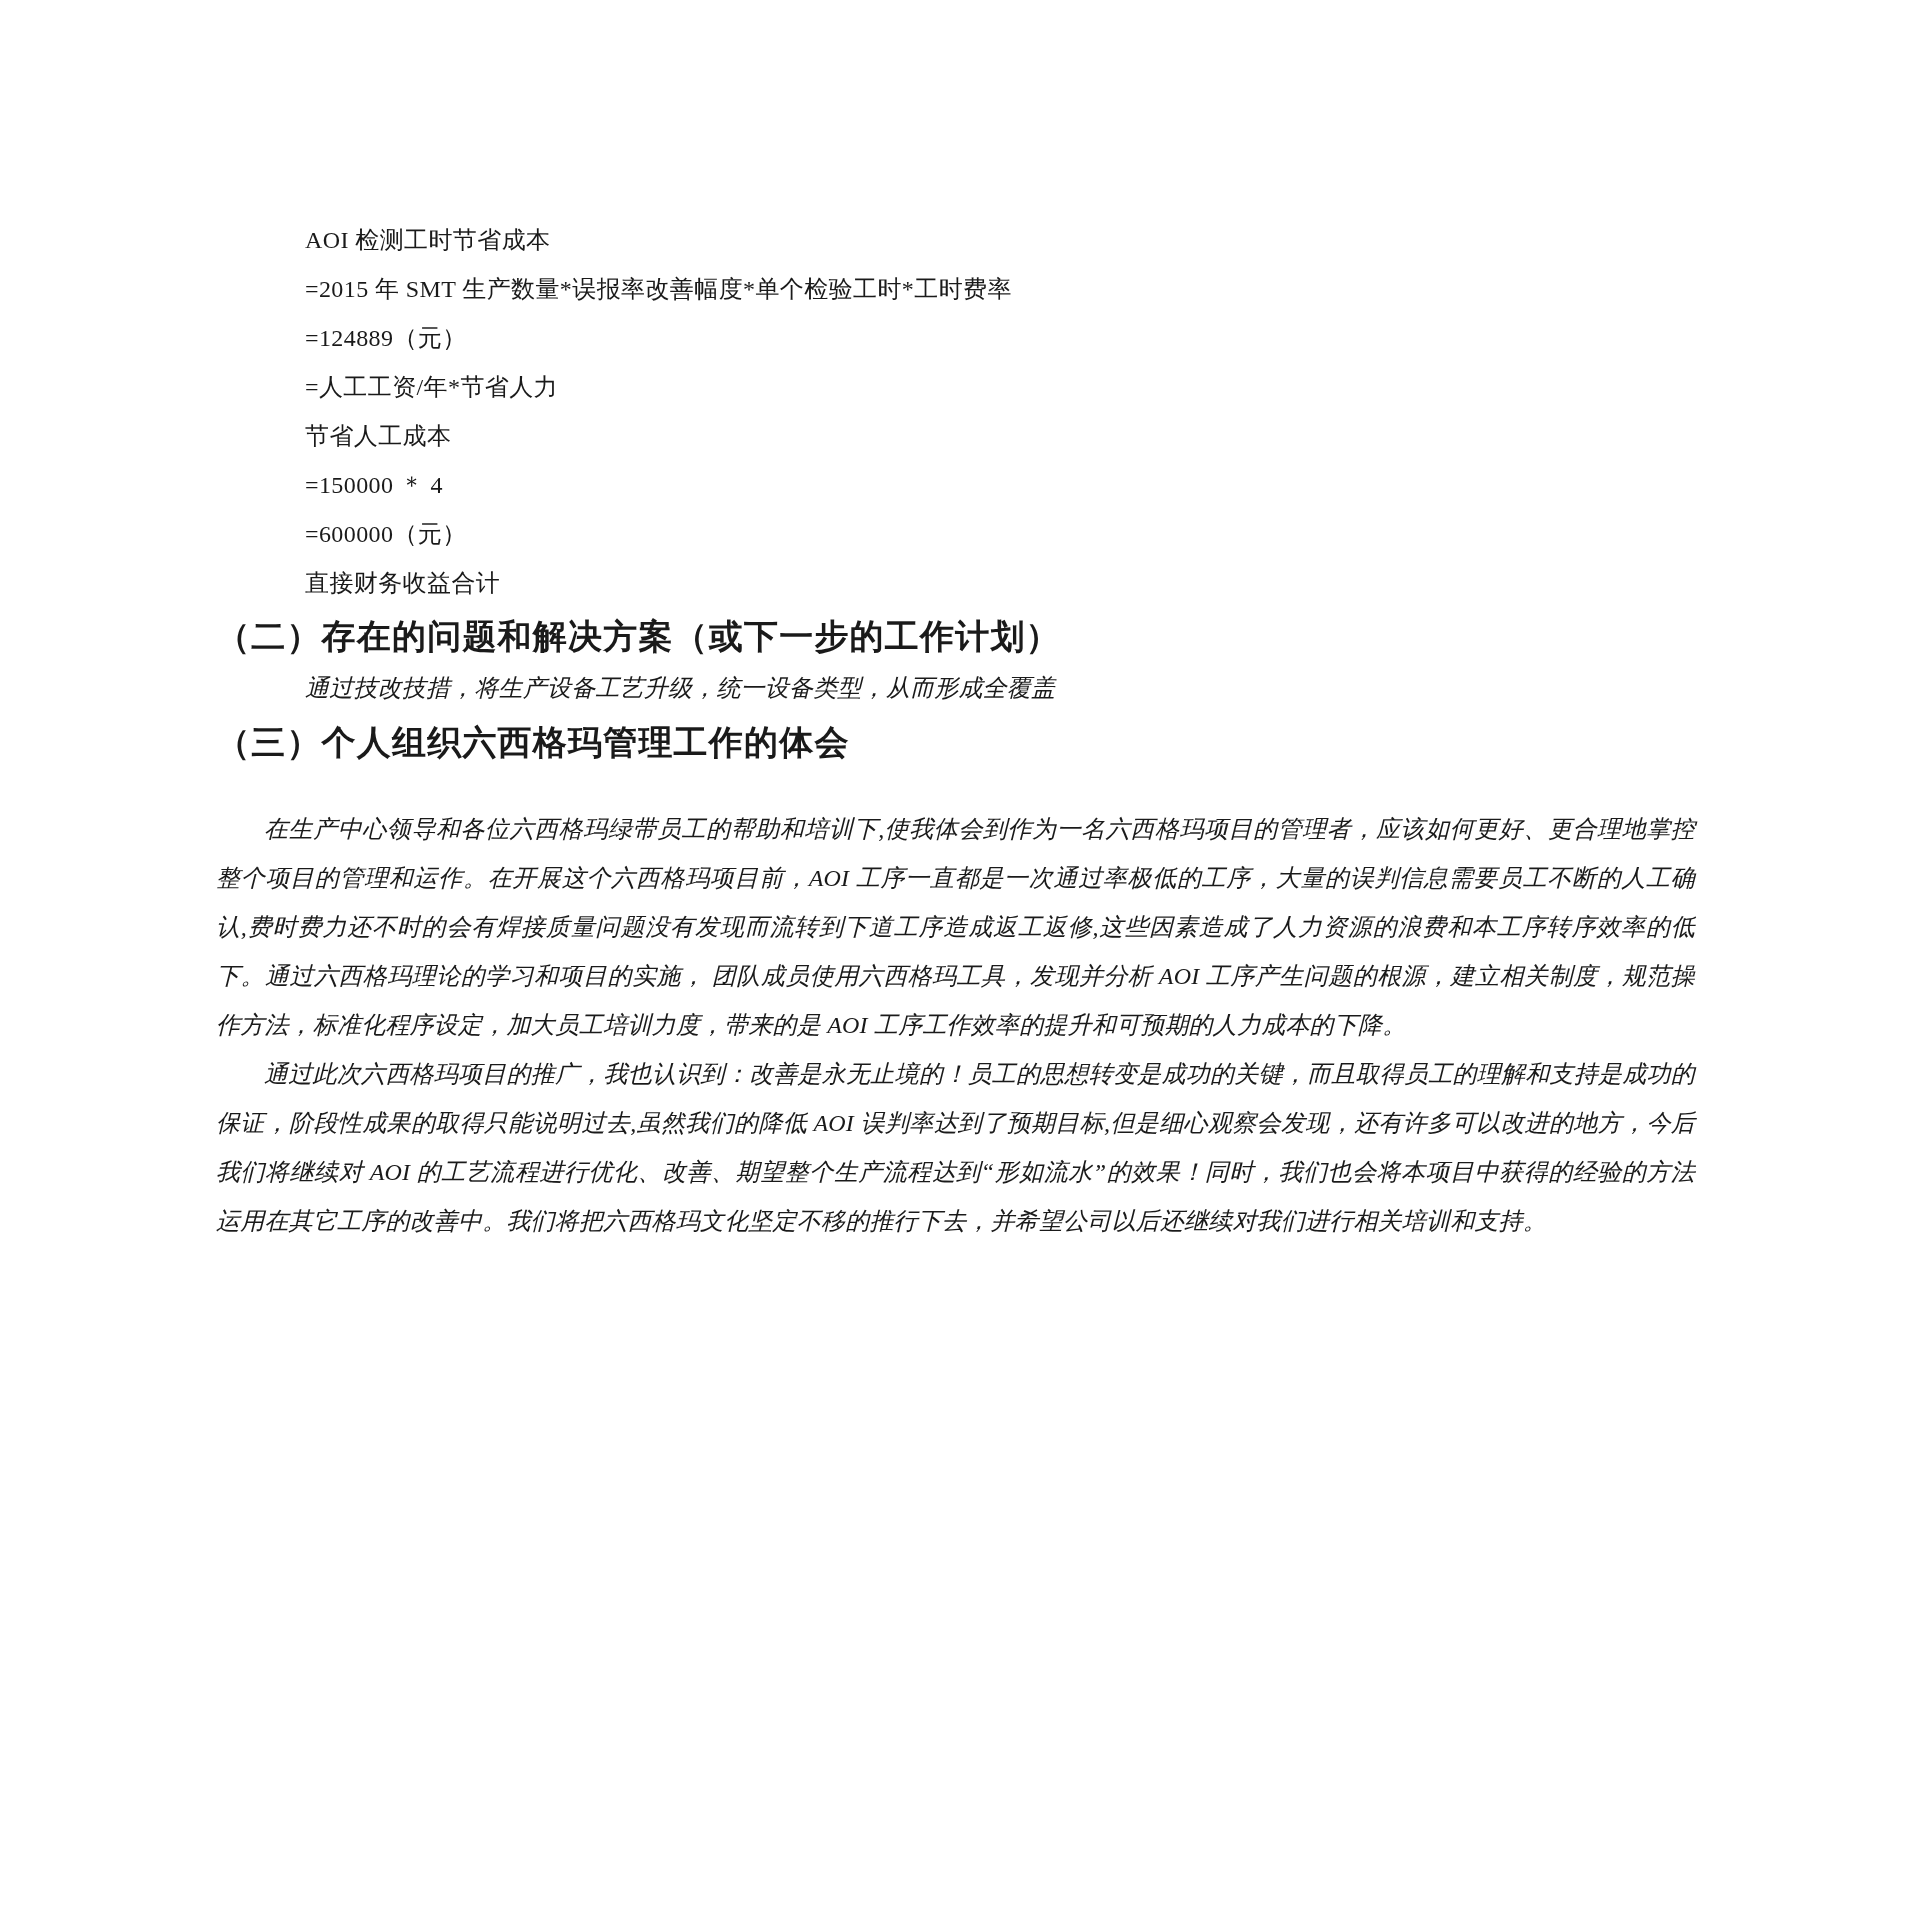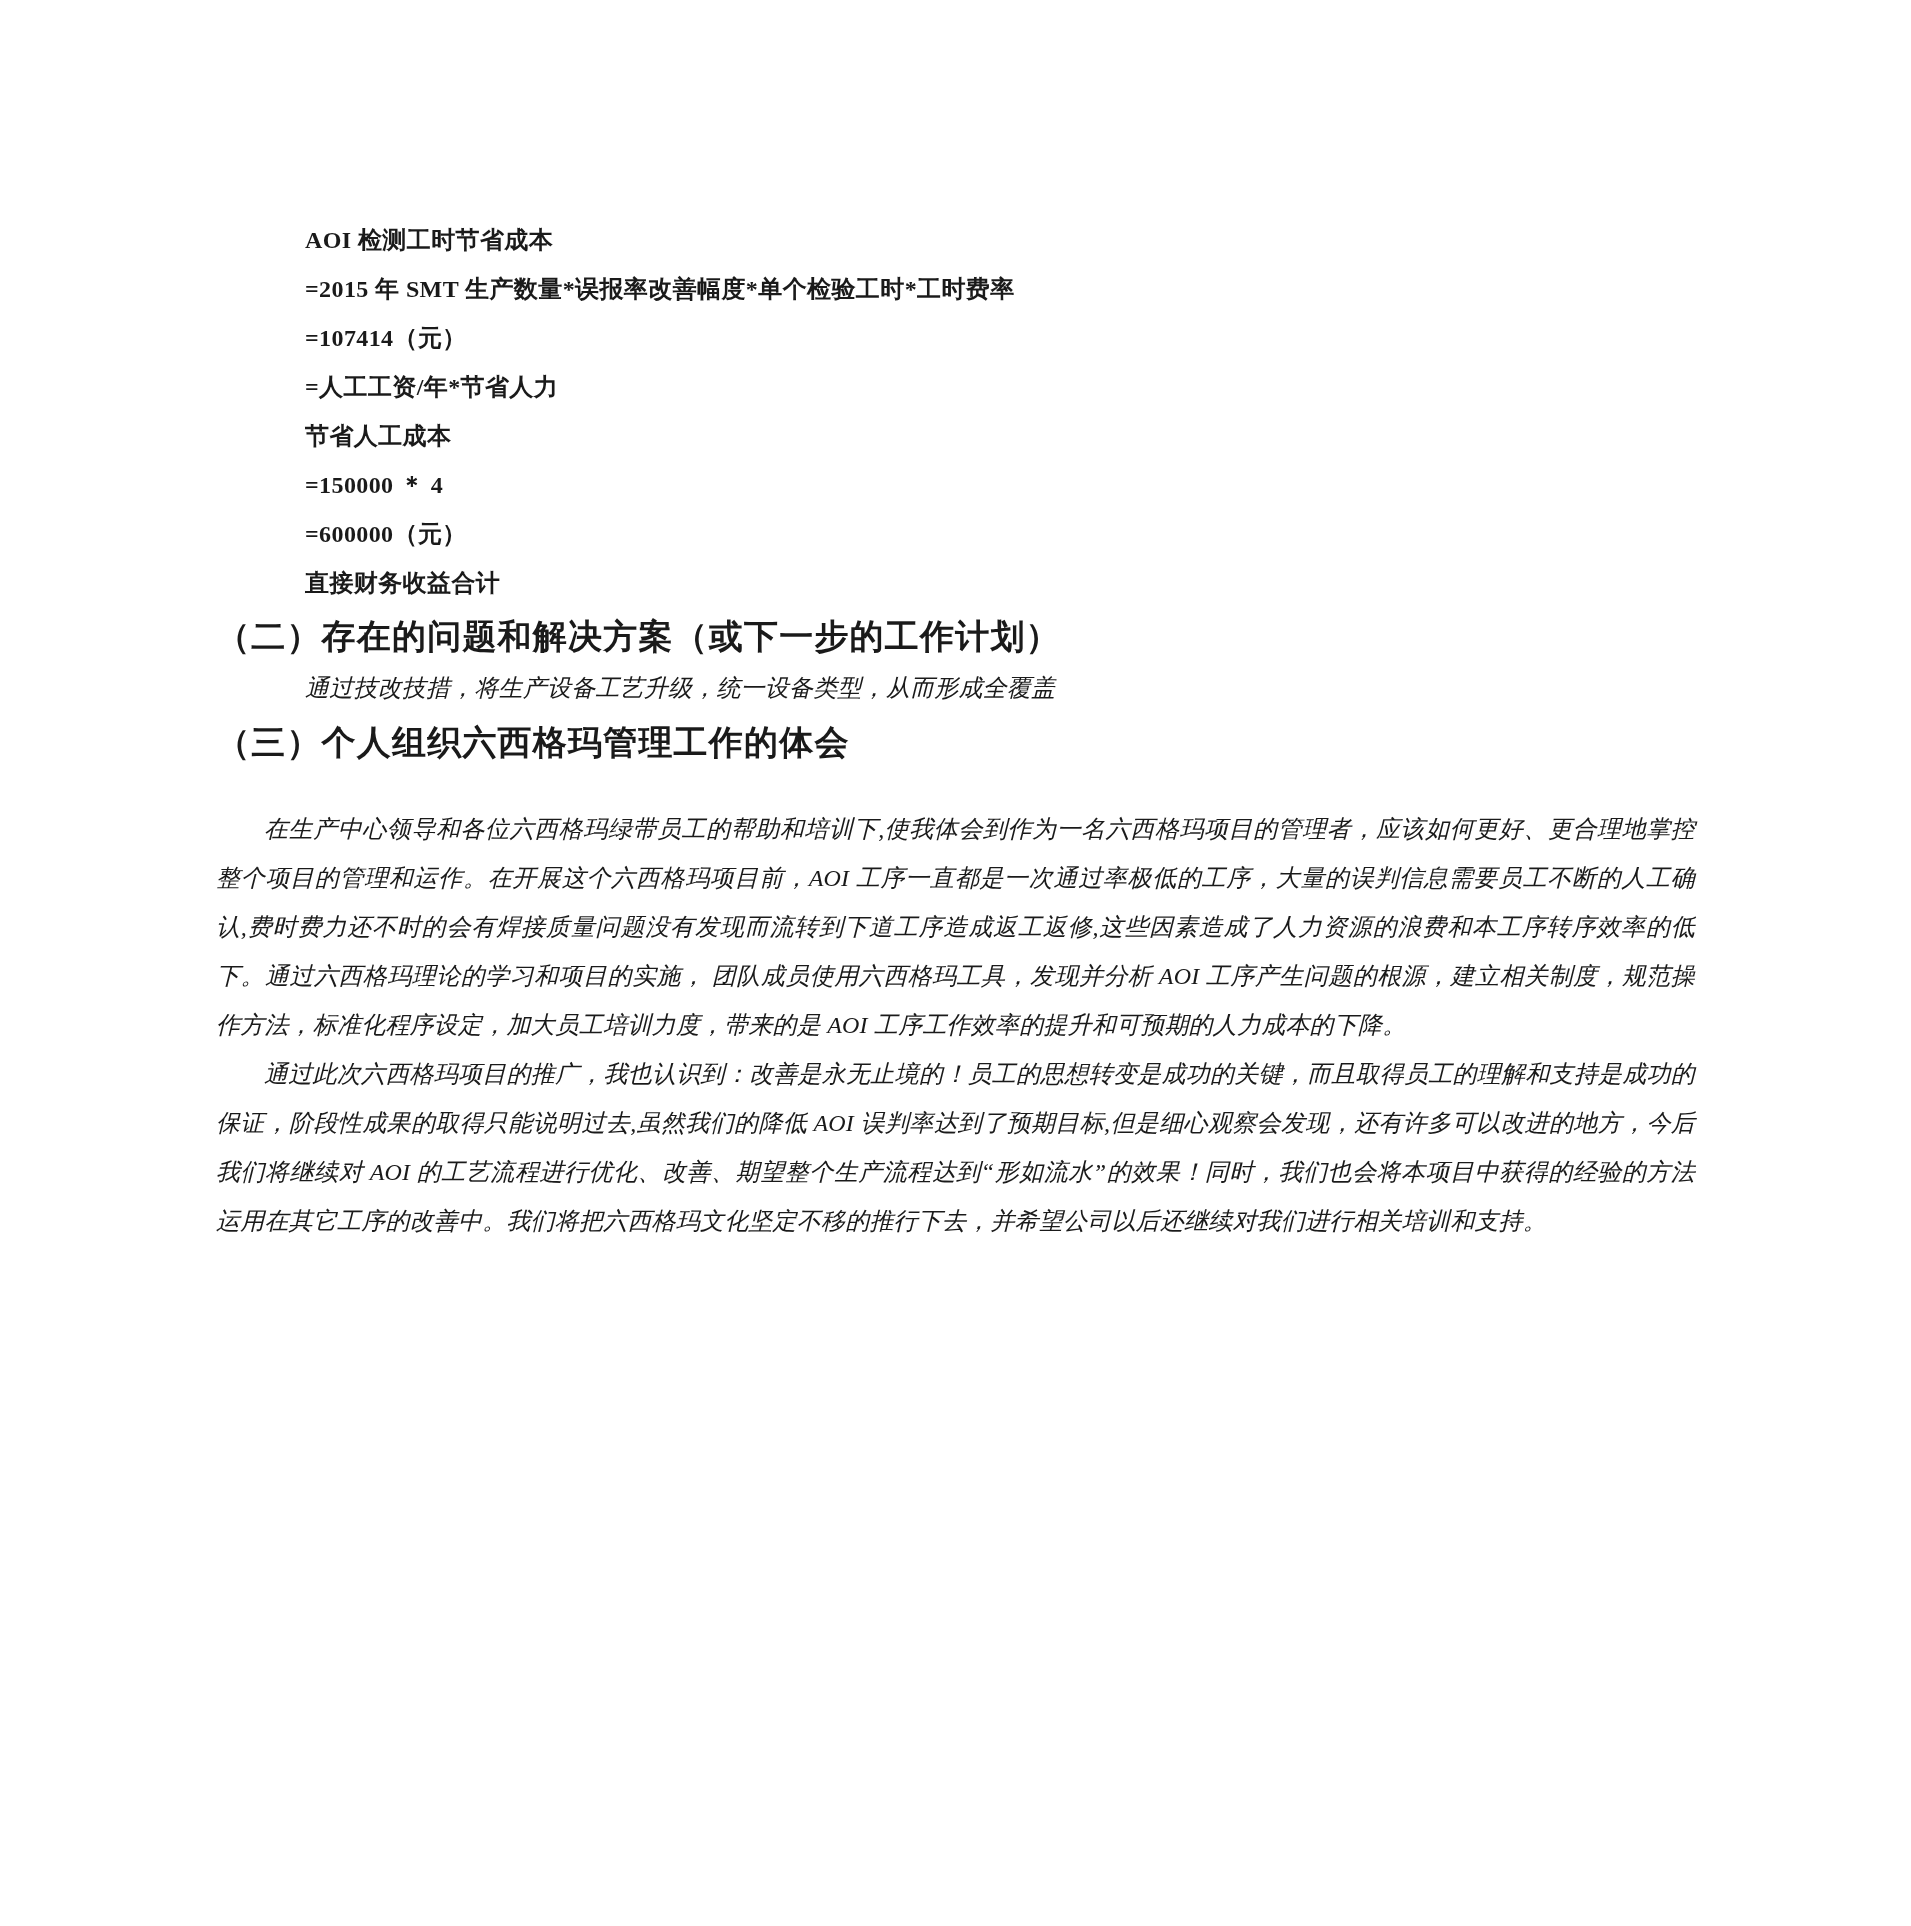--- a/index.html
+++ b/index.html
@@ -20,21 +20,20 @@
     padding: 216px 216px 154px 216px;
   }
   .doc-body {
     width: 1479px;
     margin: 0 auto;
   }
 
   
   .calc-block {
     margin: 0 0 0 0;
-    font-weight: bold;
   }
   .calc-line {
     font-size: 24px;
     line-height: 49px;
     margin-left: 89px;
     letter-spacing: 0.4px;
     white-space: pre;
   }
 
   
@@ -64,21 +63,21 @@
 </style>
 </head>
 <body>
 
 <div class="page">
   <div class="doc-body">
 
     <div class="calc-block">
       <div class="calc-line">AOI 检测工时节省成本</div>
       <div class="calc-line">=2015 年 SMT 生产数量*误报率改善幅度*单个检验工时*工时费率</div>
-      <div class="calc-line">=107414（元）</div>
+      <div class="calc-line">=124889（元）</div>
       <div class="calc-line">=人工工资/年*节省人力</div>
       <div class="calc-line">节省人工成本</div>
       <div class="calc-line">=150000 ＊ 4</div>
       <div class="calc-line">=600000（元）</div>
       <div class="calc-line">直接财务收益合计</div>
     </div>
 
     <div class="heading">（二）存在的问题和解决方案（或下一步的工作计划）</div>
 
     <div class="para single-indent">通过技改技措，将生产设备工艺升级，统一设备类型，从而形成全覆盖</div>

